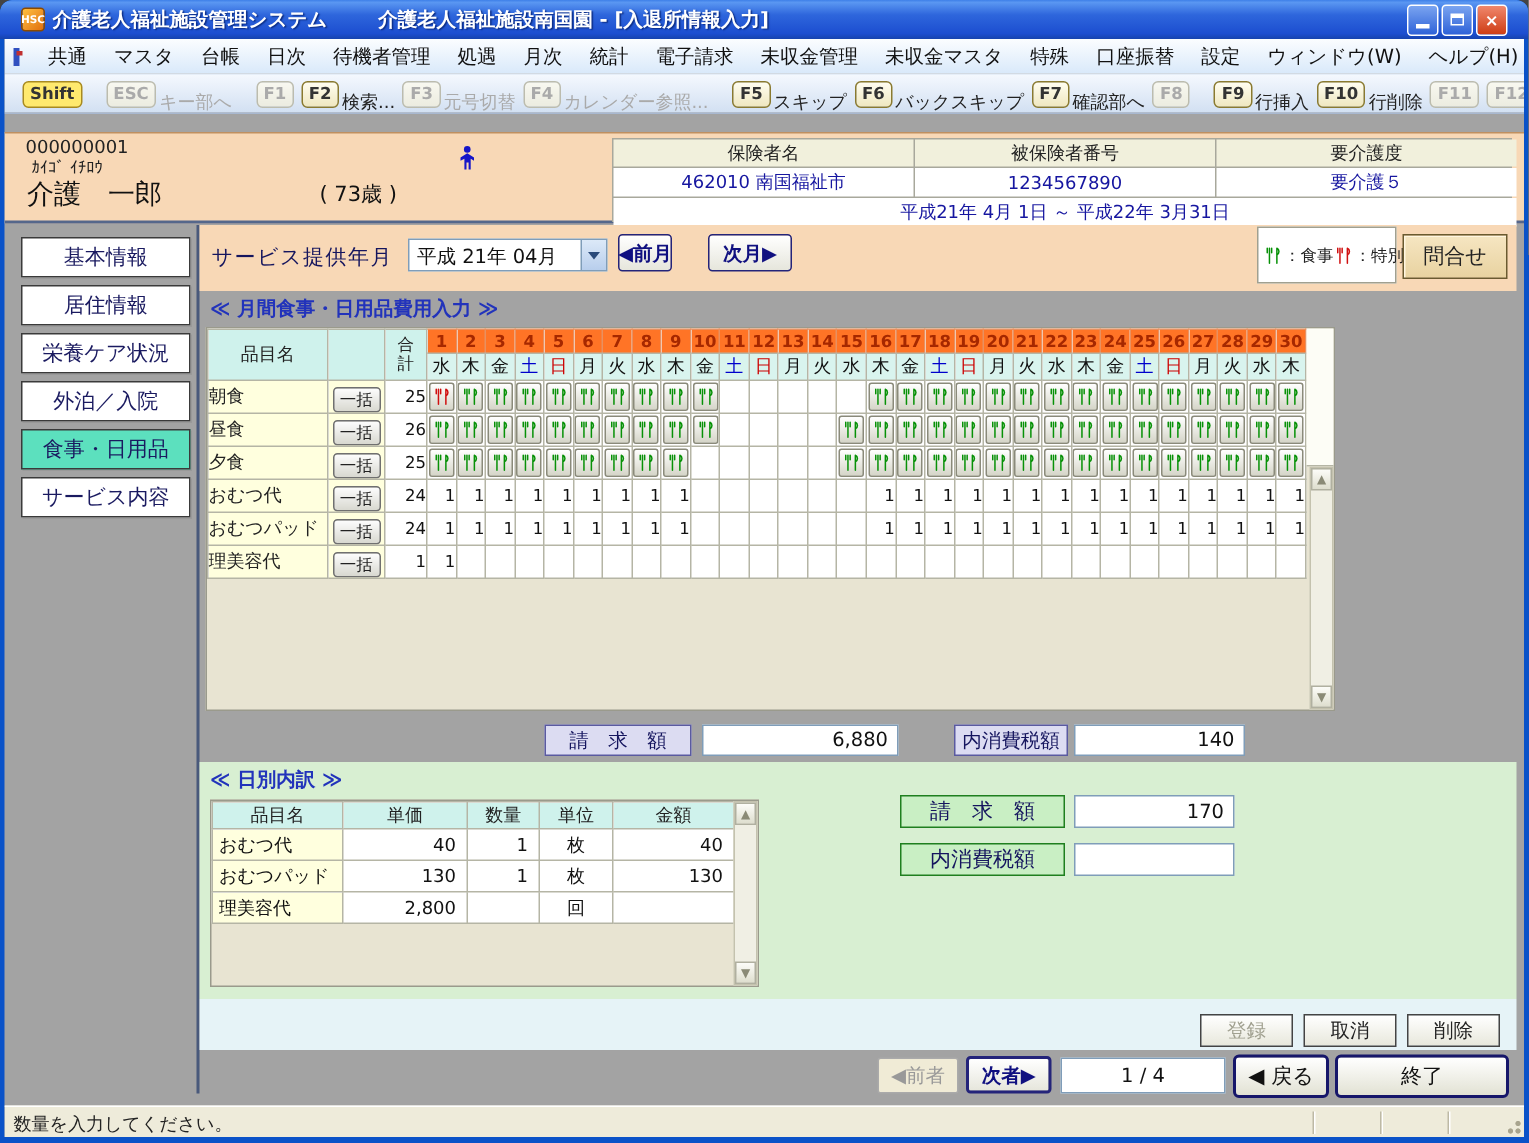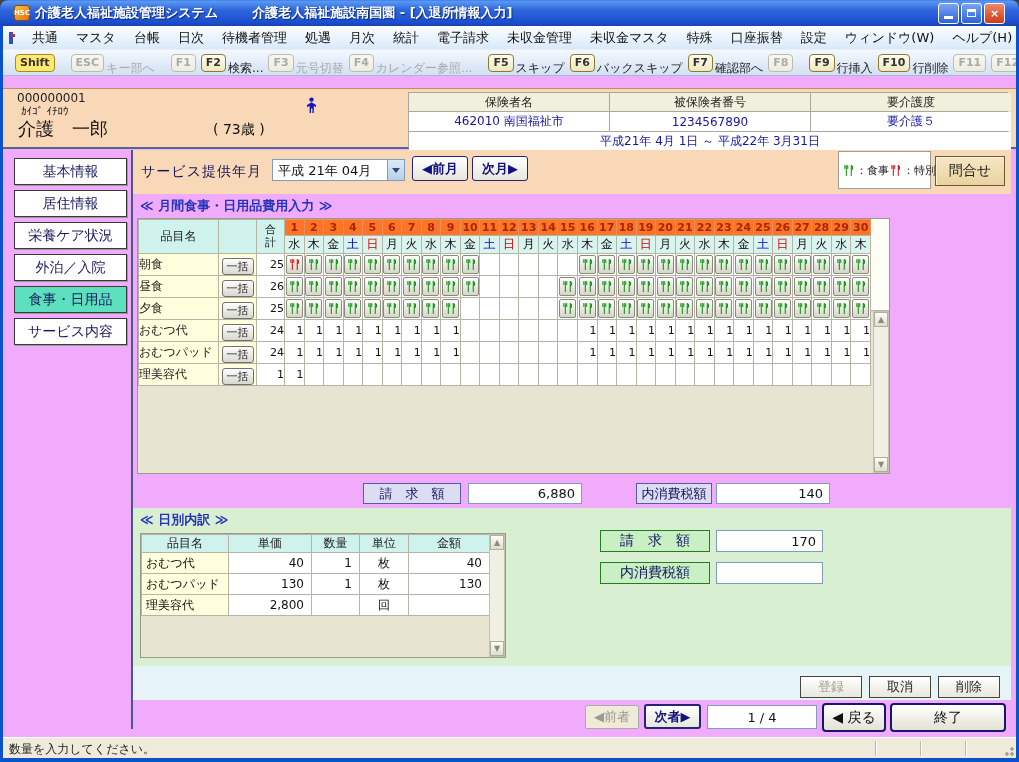--- a/index.html
+++ b/index.html
@@ -14,21 +14,21 @@
     color:#fff;font-size:7px;font-weight:bold;}
   #title-text{font-size:13px;font-weight:bold;text-shadow:1px 1px 1px #0a2a80;white-space:nowrap;overflow:hidden;flex:1;}
   #title-text .tsep{display:inline-block;width:34px;}
   .winbtns{display:flex;gap:2px;}
   .wbtn{width:21px;height:21px;border:1px solid #fff;border-radius:3px;display:flex;align-items:center;justify-content:center;
     background:linear-gradient(180deg,#7AA4F0,#2E62D8);color:#fff;font-size:11px;font-weight:bold;line-height:1;}
   .wbtn.close{background:linear-gradient(180deg,#F0876C,#CE3C14);}
   .wbtn .minbar{width:9px;height:3px;background:#fff;margin-top:9px;}
   .wbtn .maxbox{width:9px;height:8px;border:1px solid #fff;border-top:3px solid #fff;}
   
-  #client{position:absolute;left:3px;top:26px;width:1013px;height:732px;background:#f0abfc;overflow:hidden;}
+  #client{position:absolute;left:3px;top:26px;width:1013px;height:732px;background:#a3a3a3;overflow:hidden;}
   #menubar{position:absolute;left:0;top:0;width:1013px;height:24px;background:linear-gradient(#FBFDFF,#D9E9FA);
     display:flex;align-items:center;padding:0 6px;border-bottom:1px solid #E6EEF8;}
   .mdi-icon{width:14px;height:12px;border:2px solid #3050C0;background:#fff;position:relative;margin-right:10px;}
   .mdi-icon::before{content:"";position:absolute;left:0;top:0;width:4px;height:3px;background:#C03030;}
   .menu-item{font-size:13px;color:#111;padding:2px 9px;white-space:nowrap;}
   #menubar .spacer{flex:1;}
   #toolbar{position:absolute;left:0;top:24px;width:1013px;height:26px;background:linear-gradient(#F4F8FE,#D2E0F2);
     border-bottom:1px solid #A8B8D0;display:flex;align-items:center;padding:0 4px;gap:5px;}
   .tb-grip{width:3px;height:18px;background:repeating-linear-gradient(#B8C4DC 0 2px,transparent 2px 4px);margin-right:3px;}
   .tb-sep{width:1px;height:18px;background:#B4C4DC;margin:0 3px;box-shadow:1px 0 0 #fff;}
@@ -62,21 +62,21 @@
   #service-strip{position:absolute;left:130px;top:124px;width:878px;height:44px;background:#F8D8B6;}
   #service-label{position:absolute;left:8px;top:13px;font-size:14px;color:#15155E;letter-spacing:1px;}
   #month-combo{position:absolute;left:139px;top:9px;width:133px;height:22px;background:#fff;border:1px solid #7F9DB9;display:flex;}
   #month-combo .cval{flex:1;font-size:13px;color:#111;padding:2px 0 0 5px;white-space:nowrap;overflow:hidden;}
   #month-combo .carrow{width:17px;background:linear-gradient(#DCE9F8,#B8CEEC);border-left:1px solid #7F9DB9;
     display:flex;align-items:center;justify-content:center;}
   #month-combo .carrow::after{content:"";border:4px solid transparent;border-top:5px solid #2A4A7A;margin-top:4px;}
   .nav-month{position:absolute;top:6px;height:25px;border:1px solid #24247A;border-radius:3px;
     background:linear-gradient(#FFF,#E6E6DC);color:#101080;font-weight:bold;font-size:13px;
     display:flex;align-items:center;justify-content:center;white-space:nowrap;}
-  #prev-month{left:279px;width:56px;}
+  #prev-month{left:279px;width:36px;}
   #next-month{left:339px;width:56px;}
   #legend{position:absolute;left:705px;top:1px;width:93px;height:38px;background:#fff;border:1px solid #A0A090;
     padding:2px 4px;display:flex;gap:1px;}
   .legend-row{display:flex;align-items:center;font-size:11px;color:#222;white-space:nowrap;}
   #inquiry-btn{position:absolute;left:802px;top:6px;width:70px;height:30px;background:linear-gradient(#F6E6C2,#E8D2A0);
     border:1px solid #6A5A30;box-shadow:inset 1px 1px 0 #FFF6E0;display:flex;align-items:center;justify-content:center;
     font-size:14px;color:#222;}
   
   #monthly-title{position:absolute;left:137px;top:171px;font-size:13px;font-weight:bold;color:#2233BB;white-space:nowrap;}
   #cal-panel{position:absolute;left:134px;top:192px;width:753px;height:256px;background:#E8E4D2;border:1px solid #9A9A8C;}
@@ -108,21 +108,21 @@
   .vsb{position:absolute;width:16px;background:#F0EFE4;border:1px solid #C4C2AE;display:flex;flex-direction:column;justify-content:space-between;}
   .sb-btn{height:15px;background:linear-gradient(#FCFCF8,#DEDECE);border:1px solid #B0B0A0;color:#8A8A76;
     font-size:8px;display:flex;align-items:center;justify-content:center;line-height:1;}
   #cal-sb{left:735px;top:92px;height:162px;}
   
   .bill-label{position:absolute;height:21px;display:flex;align-items:center;justify-content:center;
     font-size:13px;color:#15155E;background:#DCDCF2;border:1px solid #5A5AA0;white-space:nowrap;}
   .bill-input{position:absolute;height:21px;border:1px solid #7F9DB9;background:#fff;font-size:13px;color:#111;
     text-align:right;padding:0 6px;}
   #m-bill-label{left:360px;top:457px;width:98px;}
-  #m-bill-input{left:465px;top:457px;width:114px;}
+  #m-bill-input{left:465px;top:457px;width:131px;}
   #m-tax-label{left:633px;top:457px;width:76px;}
   #m-tax-input{left:713px;top:457px;width:114px;padding-left:16px;}
   
   #daily-panel{position:absolute;left:130px;top:482px;width:878px;height:158px;background:#D8EFD2;}
   #daily-title{position:absolute;left:7px;top:3px;font-size:13px;font-weight:bold;color:#2233BB;white-space:nowrap;}
   #daily-frame{position:absolute;left:7px;top:25px;width:366px;height:125px;background:#E8E4D2;border:1px solid #9A9A8C;}
   #daily-table{border-collapse:collapse;table-layout:fixed;width:348px;background:#fff;}
   #daily-table th,#daily-table td{border:1px solid #B5B5A5;font-size:12px;overflow:hidden;white-space:nowrap;}
   #daily-table th{background:#CFF2EC;height:18px;font-weight:normal;color:#222;}
   #daily-table td{height:21px;color:#111;}

